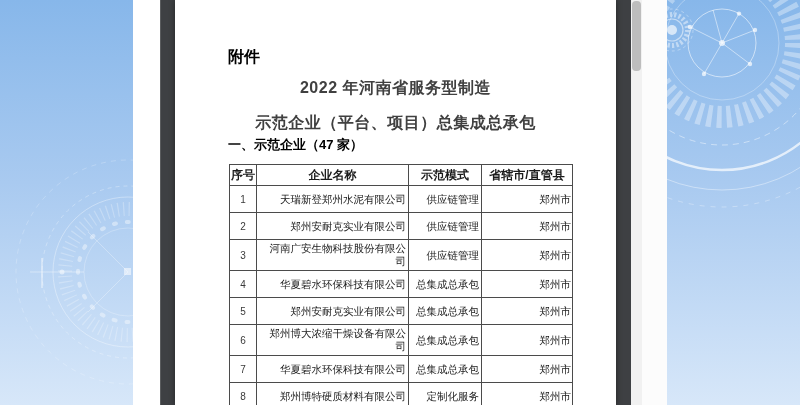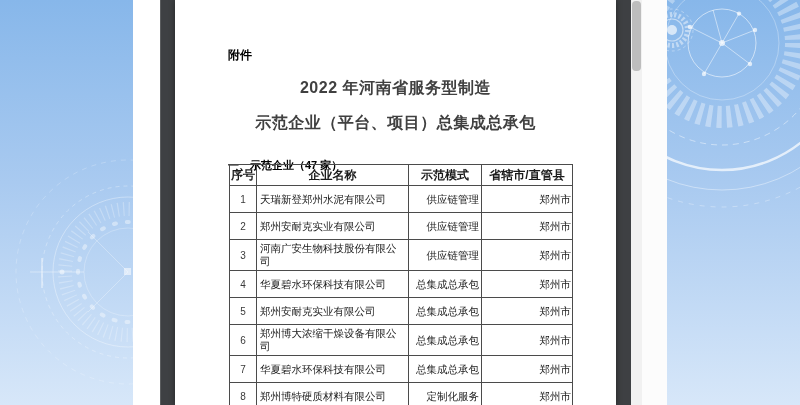--- a/index.html
+++ b/index.html
@@ -24,47 +24,47 @@
           background: #ffffff; overflow: hidden;
           box-shadow: 0 0 6px rgba(0,0,0,0.45);
           color: #1b1b1b; }
 
   .scrollbar { position: absolute; right: 0; top: 0; width: 11px; height: 405px;
                background: #f1f1f1; }
   .scrollbar-thumb { position: absolute; left: 1px; top: 1px; width: 9px; height: 70px;
                      background: #bdbdbd; border-radius: 4px; }
 
   .attachment { position: absolute; left: 53px; top: 47px;
-                font-size: 12px; font-weight: bold; color: #000;
+                font-size: 16px; font-weight: bold; color: #000;
                 font-family: Liberation Mono, monospace; }
 
   .doc-title { position: absolute; left: 0; width: 100%; text-align: center;
                font-size: 16px; font-weight: bold; letter-spacing: 0.5px; color: #404040;
                font-family: "Liberation Sans", sans-serif; }
   .doc-title.line1 { top: 78px; }
   .doc-title.line2 { top: 113px; }
 
-  .section-heading { position: absolute; left: 53px; top: 158px;
-                     font-size: 11px; font-weight: bold; color: #000;
+  .section-heading { position: absolute; left: 53px; top: 136px;
+                     font-size: 13px; font-weight: bold; color: #000;
                      font-family: "Liberation Sans", sans-serif; }
 
   .table-wrap { position: absolute; left: 54px; top: 164px; }
   table.enterprise { border-collapse: collapse; table-layout: fixed;
                      font-family: "Liberation Serif", "DejaVu Serif", serif;
                      font-size: 10.5px; color: #1b1b1b; }
   table.enterprise th, table.enterprise td { border: 1px solid #4b4b4b;
                      overflow: hidden; line-height: 13px; }
   table.enterprise th { height: 18px; font-weight: bold; text-align: center;
                      font-family: "Liberation Sans", sans-serif; font-size: 12px; }
   table.enterprise td { height: 22px; }
   .colw0 { width: 27px; }  .colw1 { width: 152px; }
   .colw2 { width: 73px; }  .colw3 { width: 91px; }
   td.c0 { text-align: center; color: #3a3a3a;
           font-family: "Liberation Sans", sans-serif; font-size: 10px; }
-  td.c1 { text-align: left; padding: 2px 2px 2px 3px; }
+  td.c1 { text-align: right; padding: 2px 2px 2px 3px; }
   td.c2 { text-align: right; padding: 2px 2px 2px 3px; }
   td.c3 { text-align: right; }
 </style>
 </head>
 <body>
 
 <div class="stage">
 
   <svg class="ornament ornament-left" width="133" height="405" viewBox="0 0 133 405">
     <g stroke="#ffffff" fill="none">

